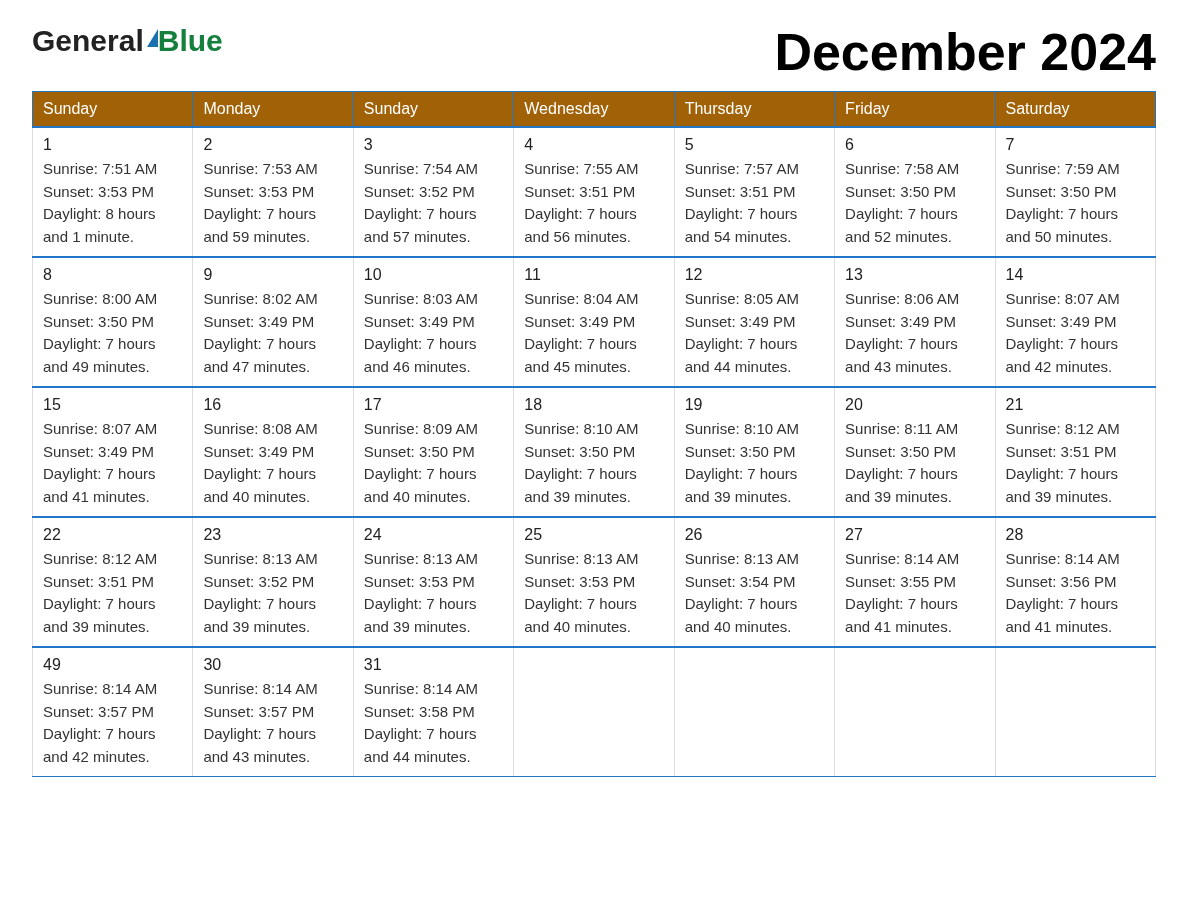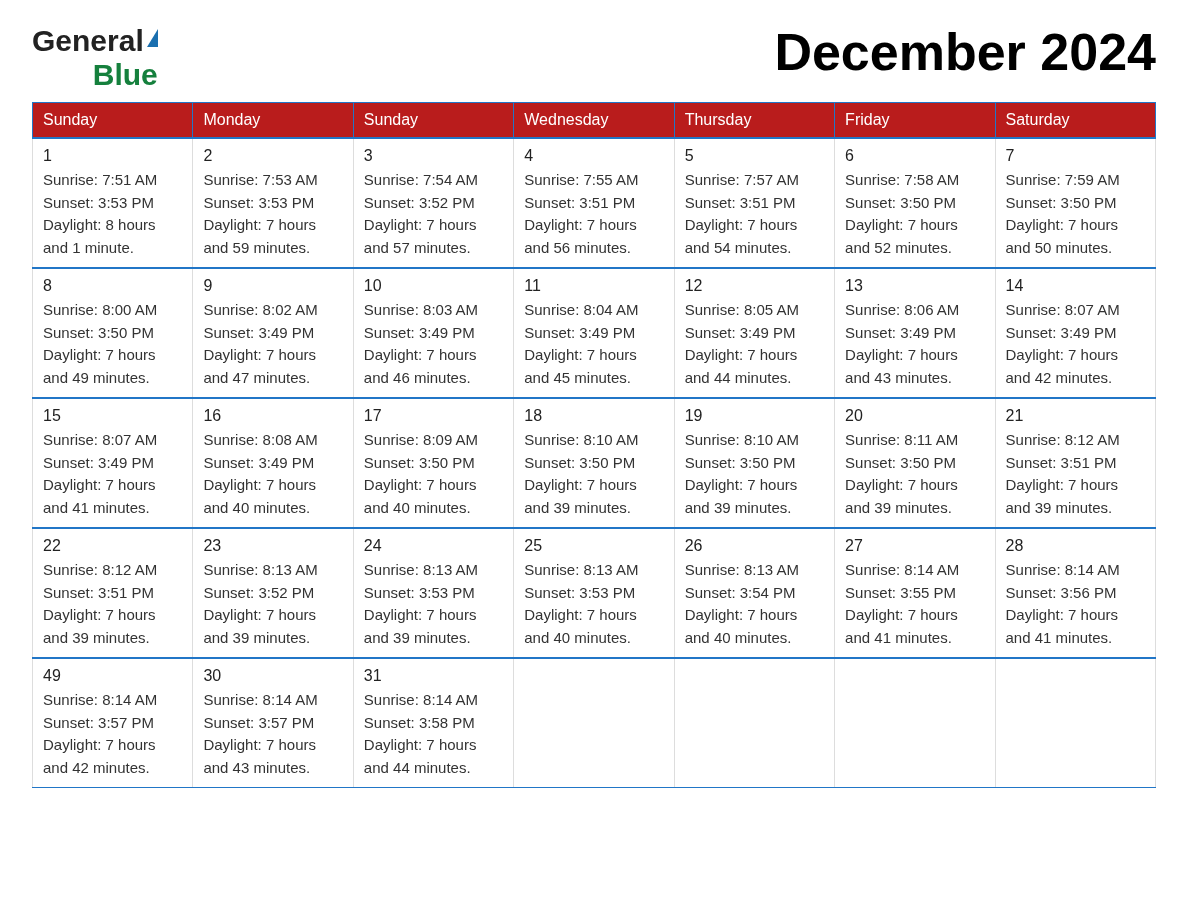--- a/index.html
+++ b/index.html
@@ -12,22 +12,22 @@
       min-height: 918px;
     }
     .header-area {
       display: flex;
       justify-content: space-between;
       align-items: flex-start;
       margin-bottom: 10px;
     }
     .logo {
       display: flex;
-      flex-direction: column;
-      align-items: flex-end;
+      flex-direction: row;
+      align-items: center;
     }
     .title-block {
       text-align: right;
     }
     .month-title {
       font-size: 52px;
       font-weight: bold;
       color: #000000;
       line-height: 1.1;
     }
@@ -35,21 +35,21 @@
       font-size: 22px;
       color: #555;
       margin-top: 4px;
     }
     .calendar-table {
       width: 100%;
       border-collapse: collapse;
       margin-top: 8px;
     }
     .calendar-table th {
-      background-color: #b91c1c;
+      background-color: #a16207;
       color: #fff;
       font-size: 16px;
       font-weight: normal;
       padding: 8px 10px;
       text-align: left;
       border: 1px solid #2176c7;
     }
     .calendar-table td {
       vertical-align: top;
       padding: 8px 10px;

